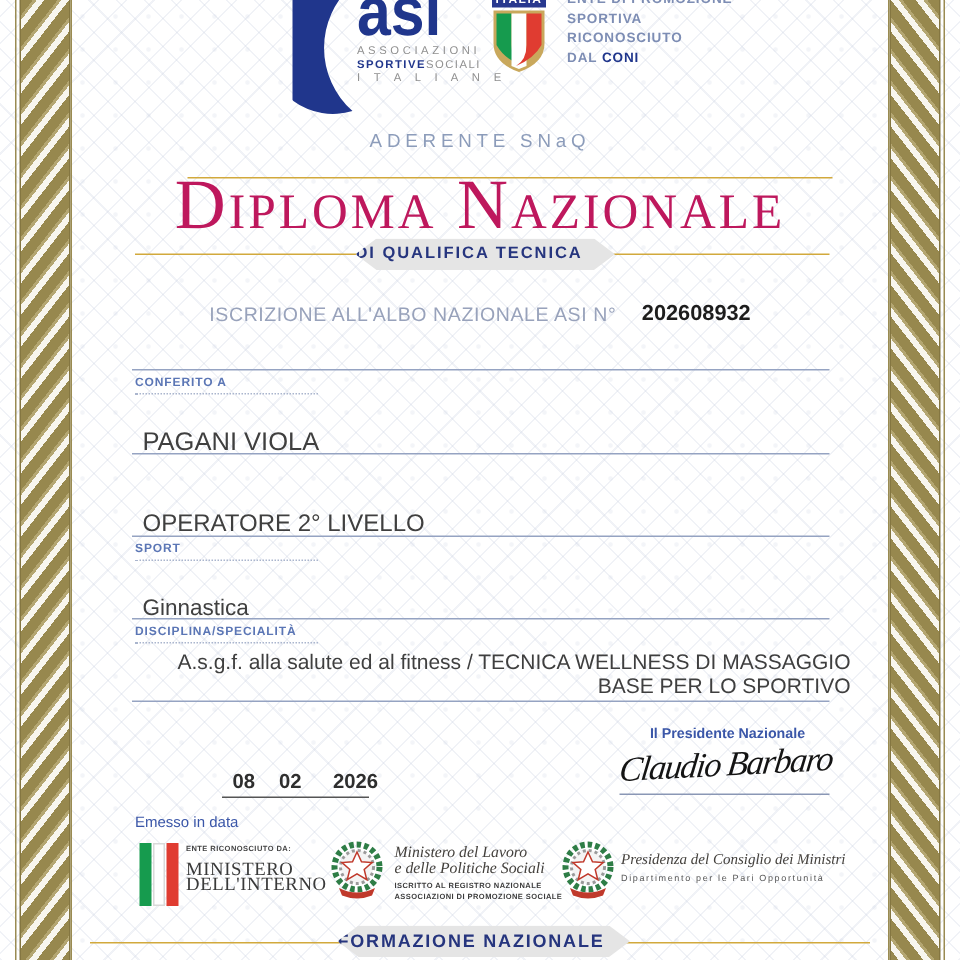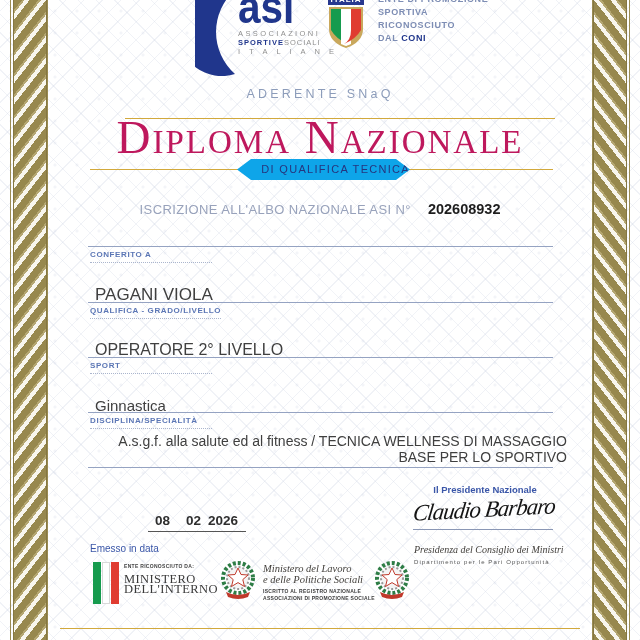--- a/index.html
+++ b/index.html
@@ -32,21 +32,21 @@
   .recog{font-size:9px;color:#7d8db4;letter-spacing:.6px;line-height:13px;font-weight:bold;white-space:nowrap;}
   .recog .coni{color:#20368c;}
   .aderente{font-size:12.5px;color:#8c9cba;letter-spacing:3.2px;text-align:center;}
   
   .title{
     font-family:"Liberation Serif",serif;font-variant:small-caps;
     font-size:47px;letter-spacing:2px;color:#be185d;text-align:center;line-height:1.1;
   }
   .goldline{position:absolute;height:1px;background:#d2a93c;}
   .badge{
-    background:#0ea5e9;color:#26357e;font-weight:normal;text-align:right;
+    background:#e5e5e5;color:#26357e;font-weight:bold;text-align:left;
     clip-path:polygon(0 50%,14px 0,calc(100% - 14px) 0,100% 50%,calc(100% - 14px) 100%,14px 100%);
   }
   .badge.title-badge{font-size:11px;letter-spacing:1.3px;line-height:21px;}
   .badge.footer-badge{font-size:12px;letter-spacing:1.2px;line-height:21px;}
   .iscrizione{display:flex;justify-content:center;align-items:center;gap:17px;width:100%;}
   .iscrizione .lbl{font-size:13px;color:#98a2bb;letter-spacing:.4px;}
   .iscrizione .num{font-size:14.5px;color:#1d1d1d;font-weight:bold;}
   
   .rule{position:absolute;left:0;right:0;height:1px;background:#95a3c2;}
   .flabel{
@@ -127,21 +127,20 @@
     <span class="lbl">ISCRIZIONE ALL'ALBO NAZIONALE ASI N°</span>
     <span class="num">202608932</span>
   </div>
 
   <div class="abs" style="left:88px;top:246px;width:465px;height:225px;">
     <div class="rule" style="top:0;"></div>
     <div class="flabel" style="top:4px;">CONFERITO A</div>
     <div class="fvalue" style="top:39px;font-size:17px;">PAGANI VIOLA</div>
 
     <div class="rule" style="top:56px;"></div>
-    <div class="flabel" style="top:60px;">QUALIFICA - GRADO/LIVELLO</div>
     <div class="fvalue" style="top:95px;font-size:16px;">OPERATORE 2° LIVELLO</div>
 
     <div class="rule" style="top:111px;"></div>
     <div class="flabel" style="top:115px;">SPORT</div>
     <div class="fvalue" style="top:151px;font-size:15px;">Ginnastica</div>
 
     <div class="rule" style="top:166px;"></div>
     <div class="flabel" style="top:170px;">DISCIPLINA/SPECIALITÀ</div>
     <div class="fvalue wrap" style="top:187px;font-size:14px;line-height:16px;width:472px;">A.s.g.f. alla salute ed al fitness / TECNICA WELLNESS DI MASSAGGIO BASE PER LO SPORTIVO</div>
 
@@ -149,21 +148,21 @@
   </div>
 
   <div class="abs pres" style="left:420px;top:484px;width:130px;">Il Presidente Nazionale</div>
   <div class="abs sig" style="left:413px;top:497px;">Claudio Barbaro</div>
   <div class="sigline abs" style="left:413px;top:529px;width:140px;"></div>
 
   <div class="abs emesso" style="left:90px;top:520px;">Emesso in data</div>
   <div class="abs" style="left:0;top:513px;width:300px;height:20px;">
     <span class="datenum" style="left:155px;">08</span>
     <span class="datenum" style="left:186px;">02</span>
-    <span class="datenum" style="left:208px;">2026</span>
+    <span class="datenum" style="left:222px;">2026</span>
   </div>
   <div class="sigline abs" style="left:148px;top:531px;width:98px;background:#555;"></div>
 
   <div class="abs" style="left:93px;top:562px;width:26px;height:42px;">
     <div class="flagbar" style="left:0;background:#169b4e;"></div>
     <div class="flagbar" style="left:9px;background:#fff;border:1px solid #d9d9d9;width:6px;height:40px;"></div>
     <div class="flagbar" style="left:18px;background:#e03c31;"></div>
   </div>
   <div class="abs" style="left:124px;top:563px;">
     <div class="ente-small">ENTE RICONOSCIUTO DA:</div>
@@ -187,19 +186,20 @@
   </div>
 
   <div class="abs" style="left:372px;top:559px;width:40px;height:44px;">
     <svg width="40" height="44" viewBox="0 0 40 44">
       <circle cx="20" cy="19" r="15" fill="none" stroke="#2e7d46" stroke-width="4" stroke-dasharray="3 2"></circle>
       <circle cx="20" cy="19" r="11" fill="#f4f4f4" stroke="#9a9a9a" stroke-width="2" stroke-dasharray="2 2"></circle>
       <polygon points="20,9 23,15.5 30,16 24.8,20.6 26.5,27.5 20,23.6 13.5,27.5 15.2,20.6 10,16 17,15.5" fill="#ffffff" stroke="#c0392b" stroke-width="1"></polygon>
       <path d="M8 33 q12 6 24 0 l-2 5 q-10 4 -20 0 Z" fill="#c0392b"></path>
     </svg>
   </div>
-  <div class="abs" style="left:414px;top:544px;">
+  <div class="abs" style="left:414px;top:568px;">
     <div class="script" style="font-size:10px;">Presidenza del Consiglio dei Ministri</div>
     <div class="pari" style="margin-top:4px;">Dipartimento per le Pari Opportunità</div>
   </div>
 
   <div class="goldline" style="left:60px;top:628px;width:520px;"></div>
+  <div class="abs badge footer-badge" style="left:225px;top:617px;width:195px;height:21px;">FORMAZIONE NAZIONALE</div>
 </div>
 
 </body></html>

